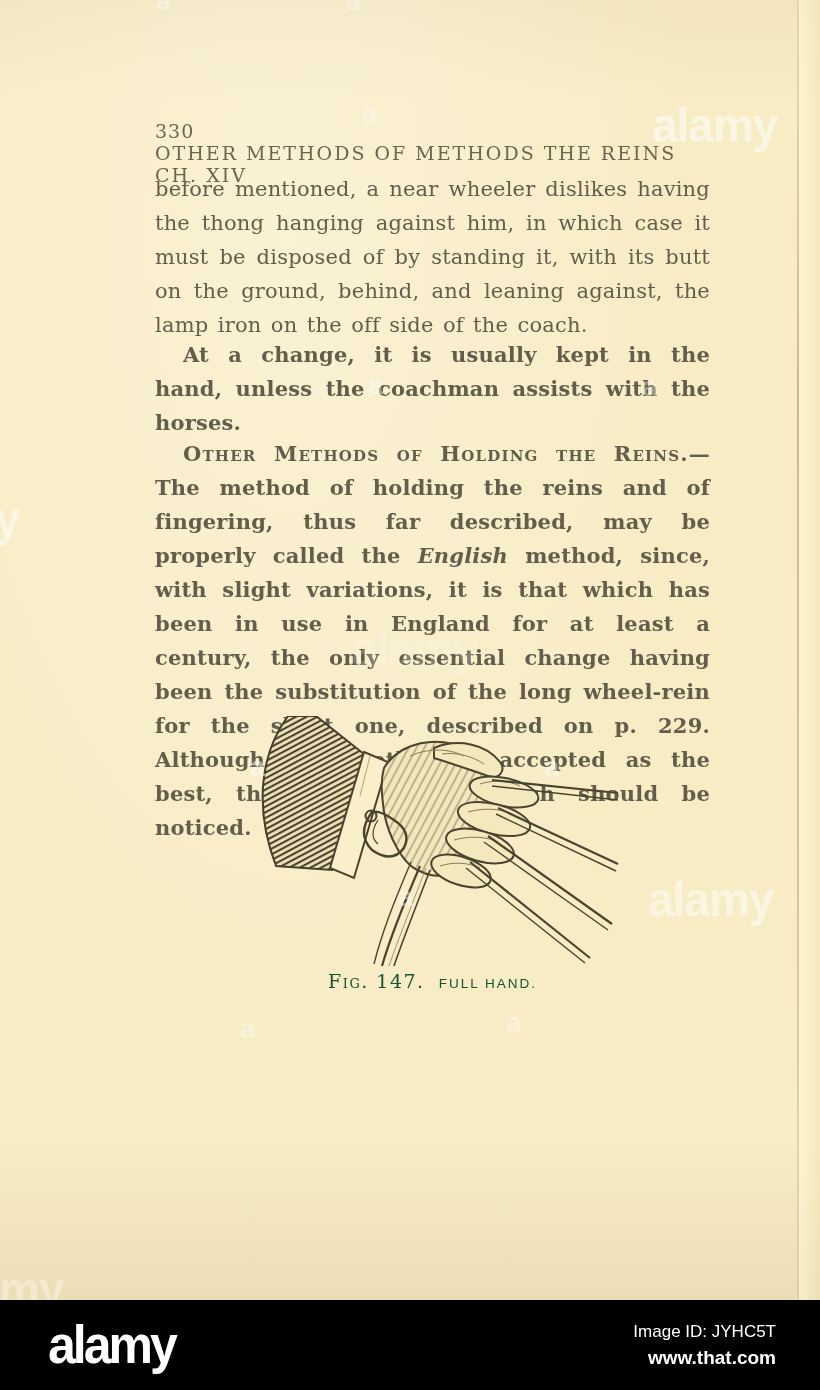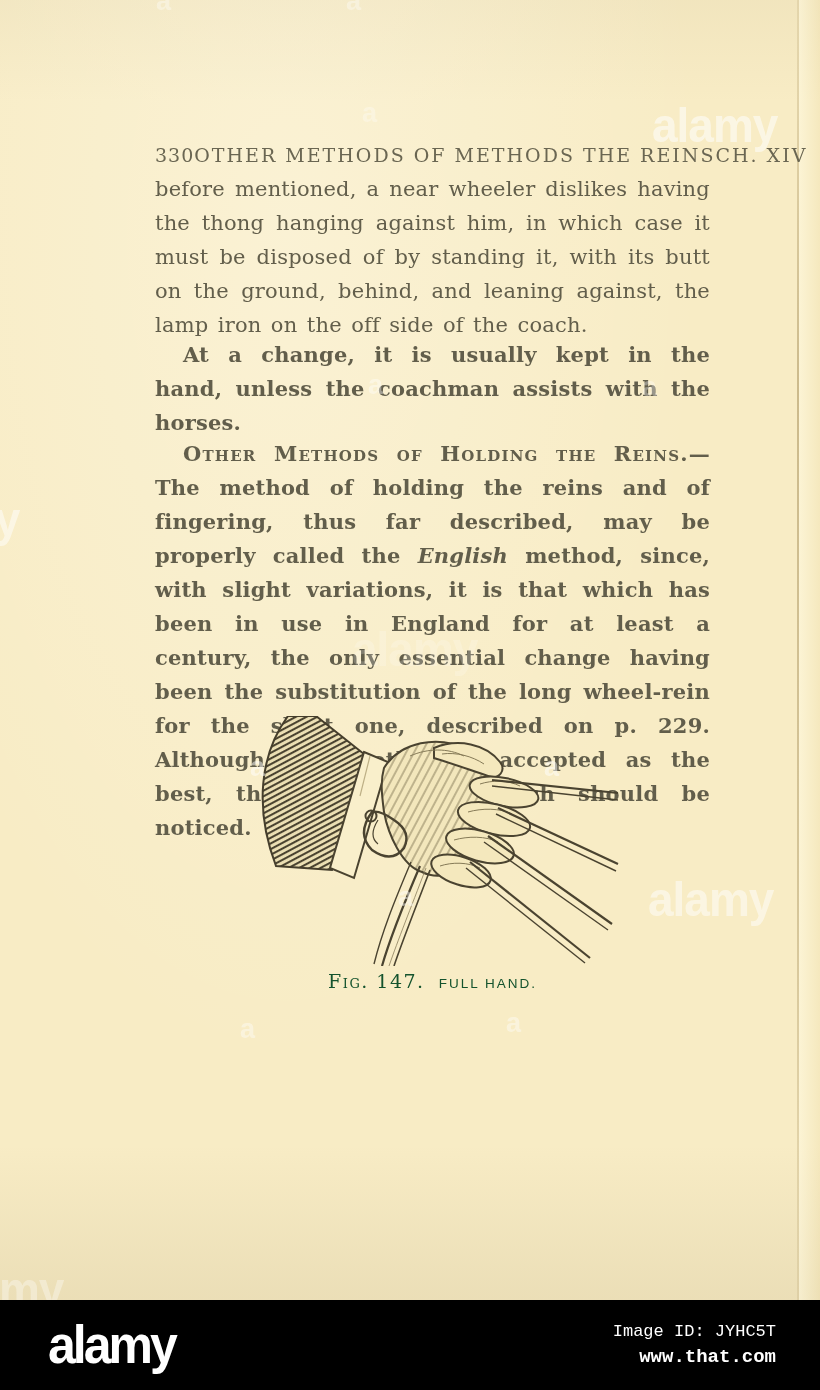--- a/index.html
+++ b/index.html
@@ -21,23 +21,23 @@
   .page-edge{
     position:absolute;top:0;left:797px;width:2px;height:1300px;
     background:linear-gradient(180deg, rgba(150,125,70,0.15), rgba(150,125,70,0.45) 30%, rgba(150,125,70,0.35) 70%, rgba(150,125,70,0.15));
   }
   .page-edge-light{
     position:absolute;top:0;left:799px;width:21px;height:1300px;
     background:linear-gradient(90deg, rgba(255,250,225,0.55), rgba(240,225,175,0.35));
   }
   
   .header{
-    position:absolute;left:155px;top:144px;width:552px;
+    position:absolute;left:155px;top:120px;width:552px;
     display:flex;justify-content:space-between;align-items:baseline;
-    color:#6a6652;font-size:19px;letter-spacing:2px;white-space:nowrap;
+    color:#6a6652;font-size:19px;letter-spacing:2px;white-space:nowrap;flex-direction:column;
   }
   .header .num{letter-spacing:1px;}
   .body{
     position:absolute;left:155px;width:555px;margin:0;
     color:#625e4b;font-size:21px;line-height:34px;
     text-align:justify;text-align-last:left;
     word-spacing:2.5px;letter-spacing:0.2px;
   }
   .indent{text-indent:28px;font-weight:bold;}
   .sc{font-variant:small-caps;letter-spacing:1.2px;}
@@ -83,21 +83,21 @@
     background:#000;display:flex;align-items:center;justify-content:space-between;
   }
   .logo{
     margin-left:48px;color:#fff;
     font-family:"Liberation Sans", sans-serif;font-weight:700;
     font-size:50px;letter-spacing:-3px;line-height:1;
     transform:scaleY(1.08);transform-origin:left center;
   }
   .footer-right{
     margin-right:44px;text-align:right;color:#fff;
-    font-family:Liberation Mono, monospace;
+    font-family:Liberation Sans, sans-serif;
   }
   .image-id{font-size:17px;font-weight:400;margin-bottom:5px;}
   .url{font-size:19px;font-weight:700;}
 </style>
 </head>
 <body>
 
 <div class="canvas">
 
   <div class="paper"></div>

